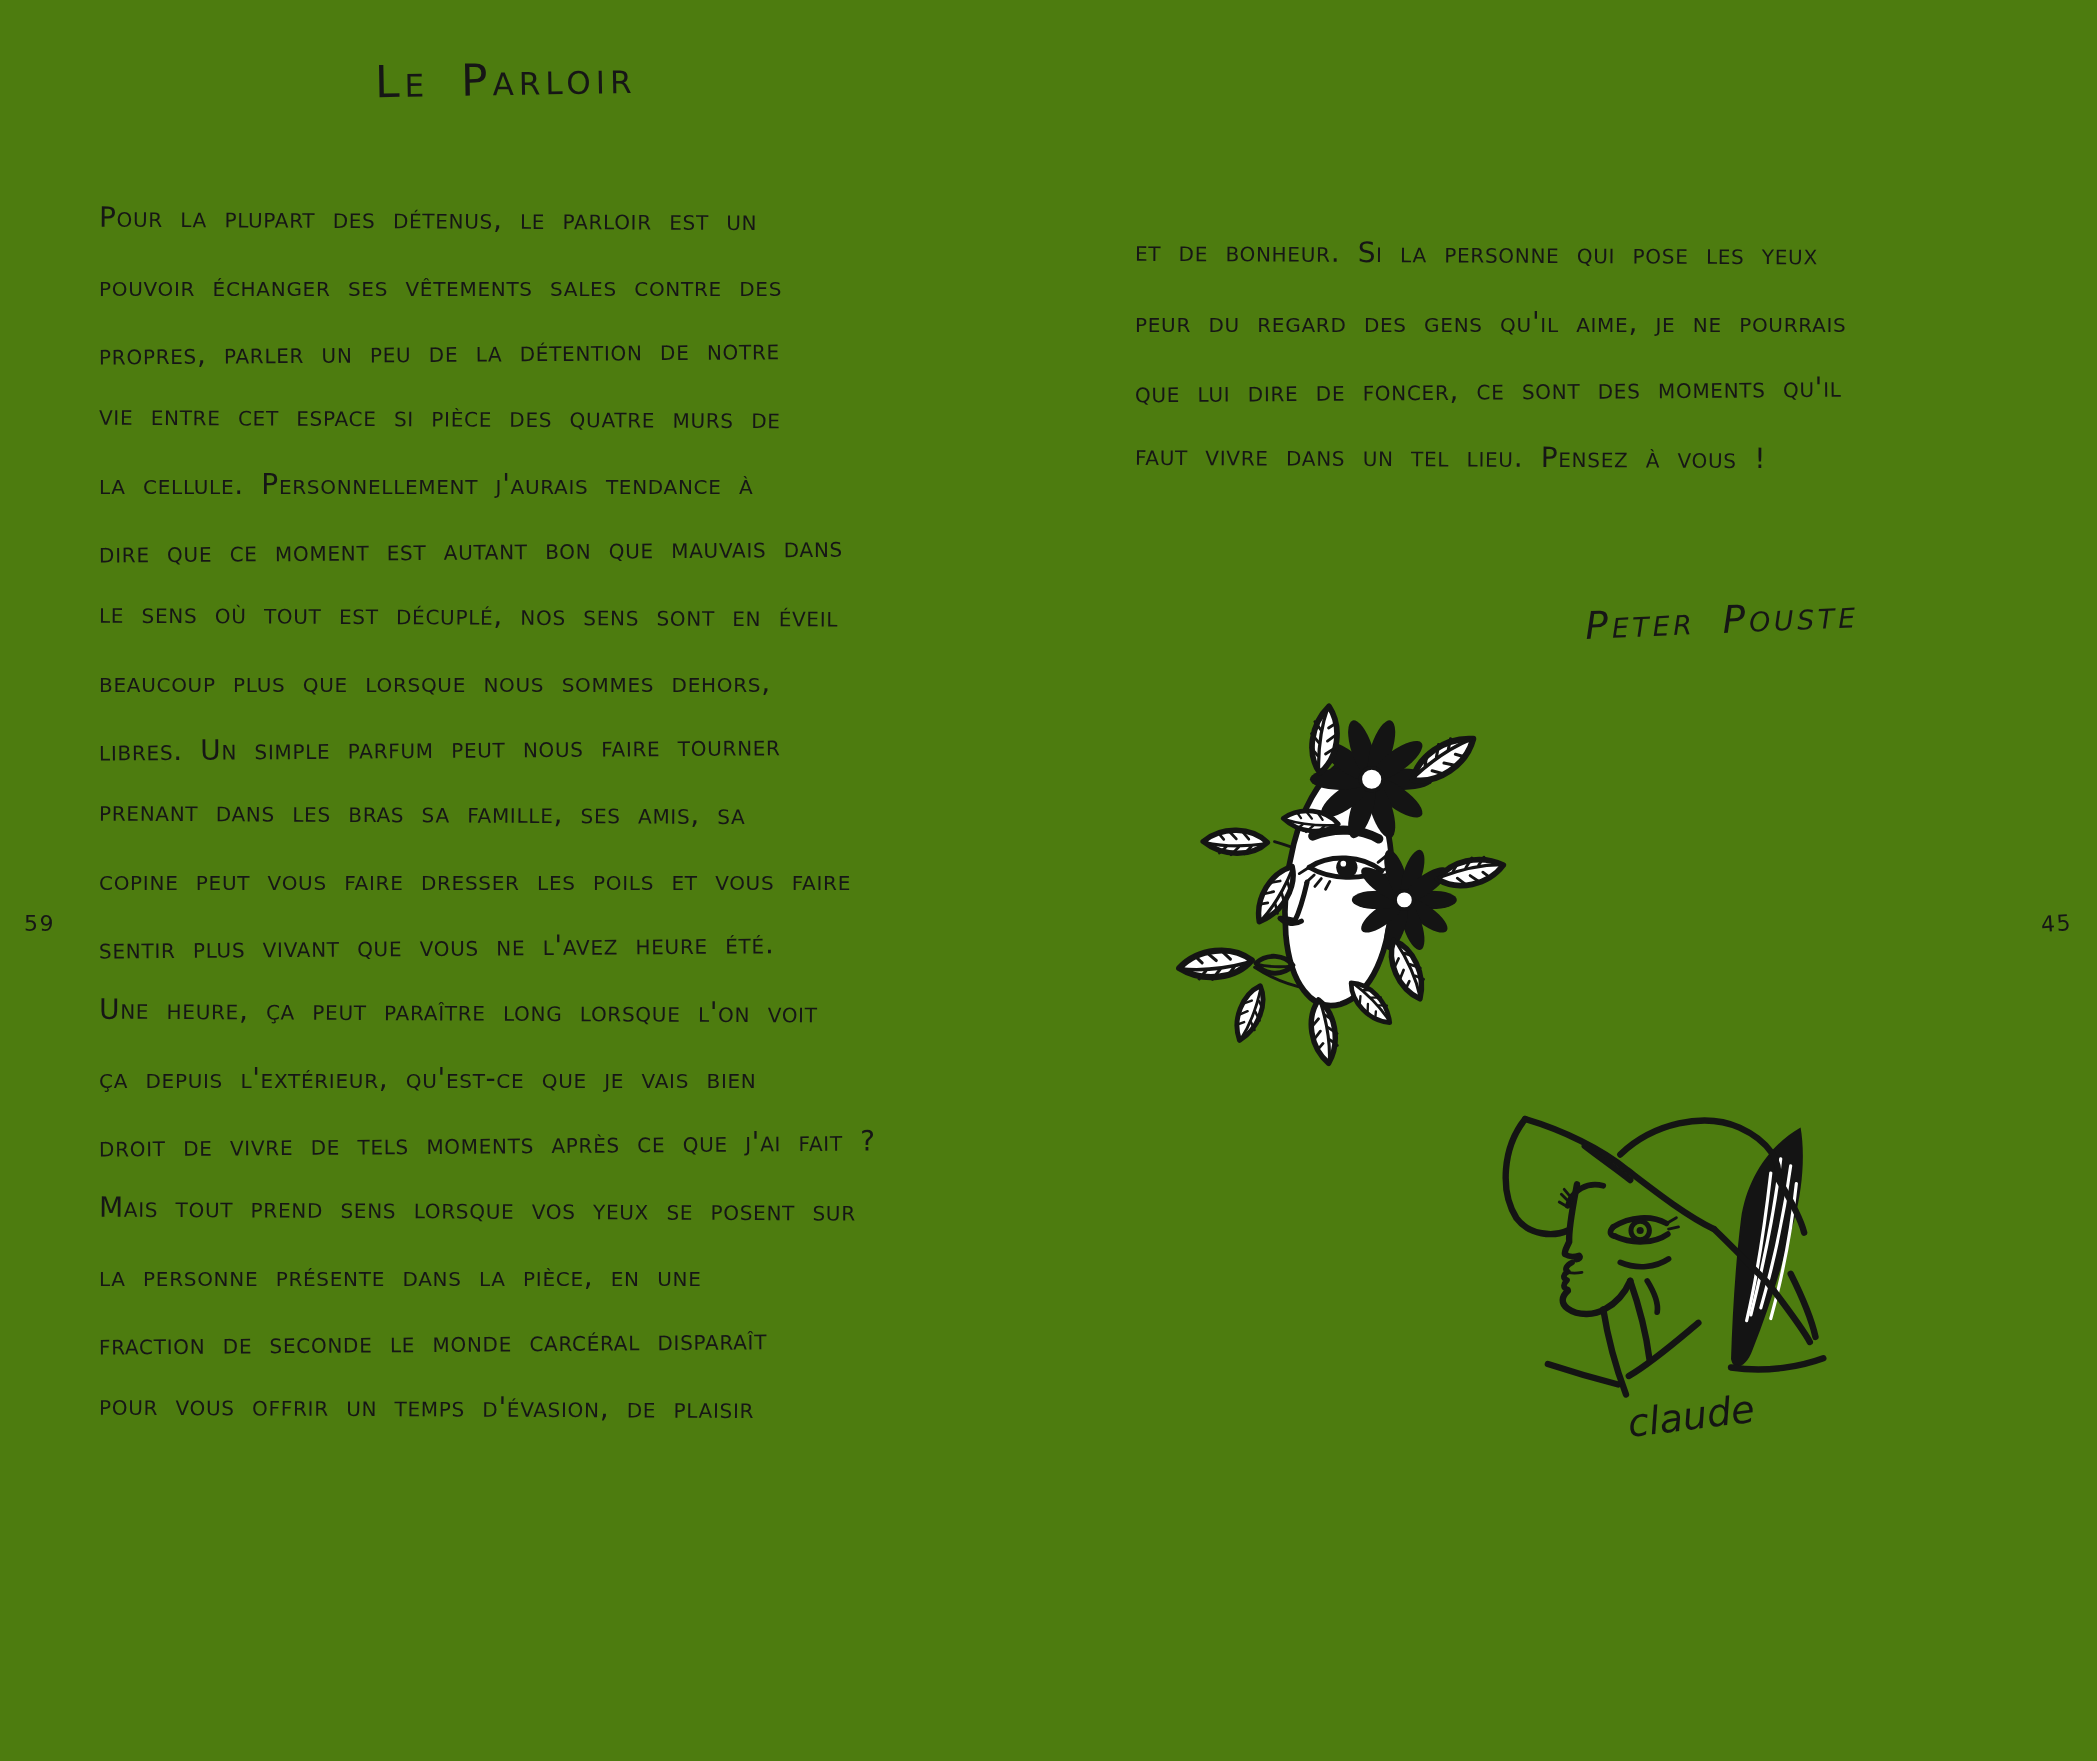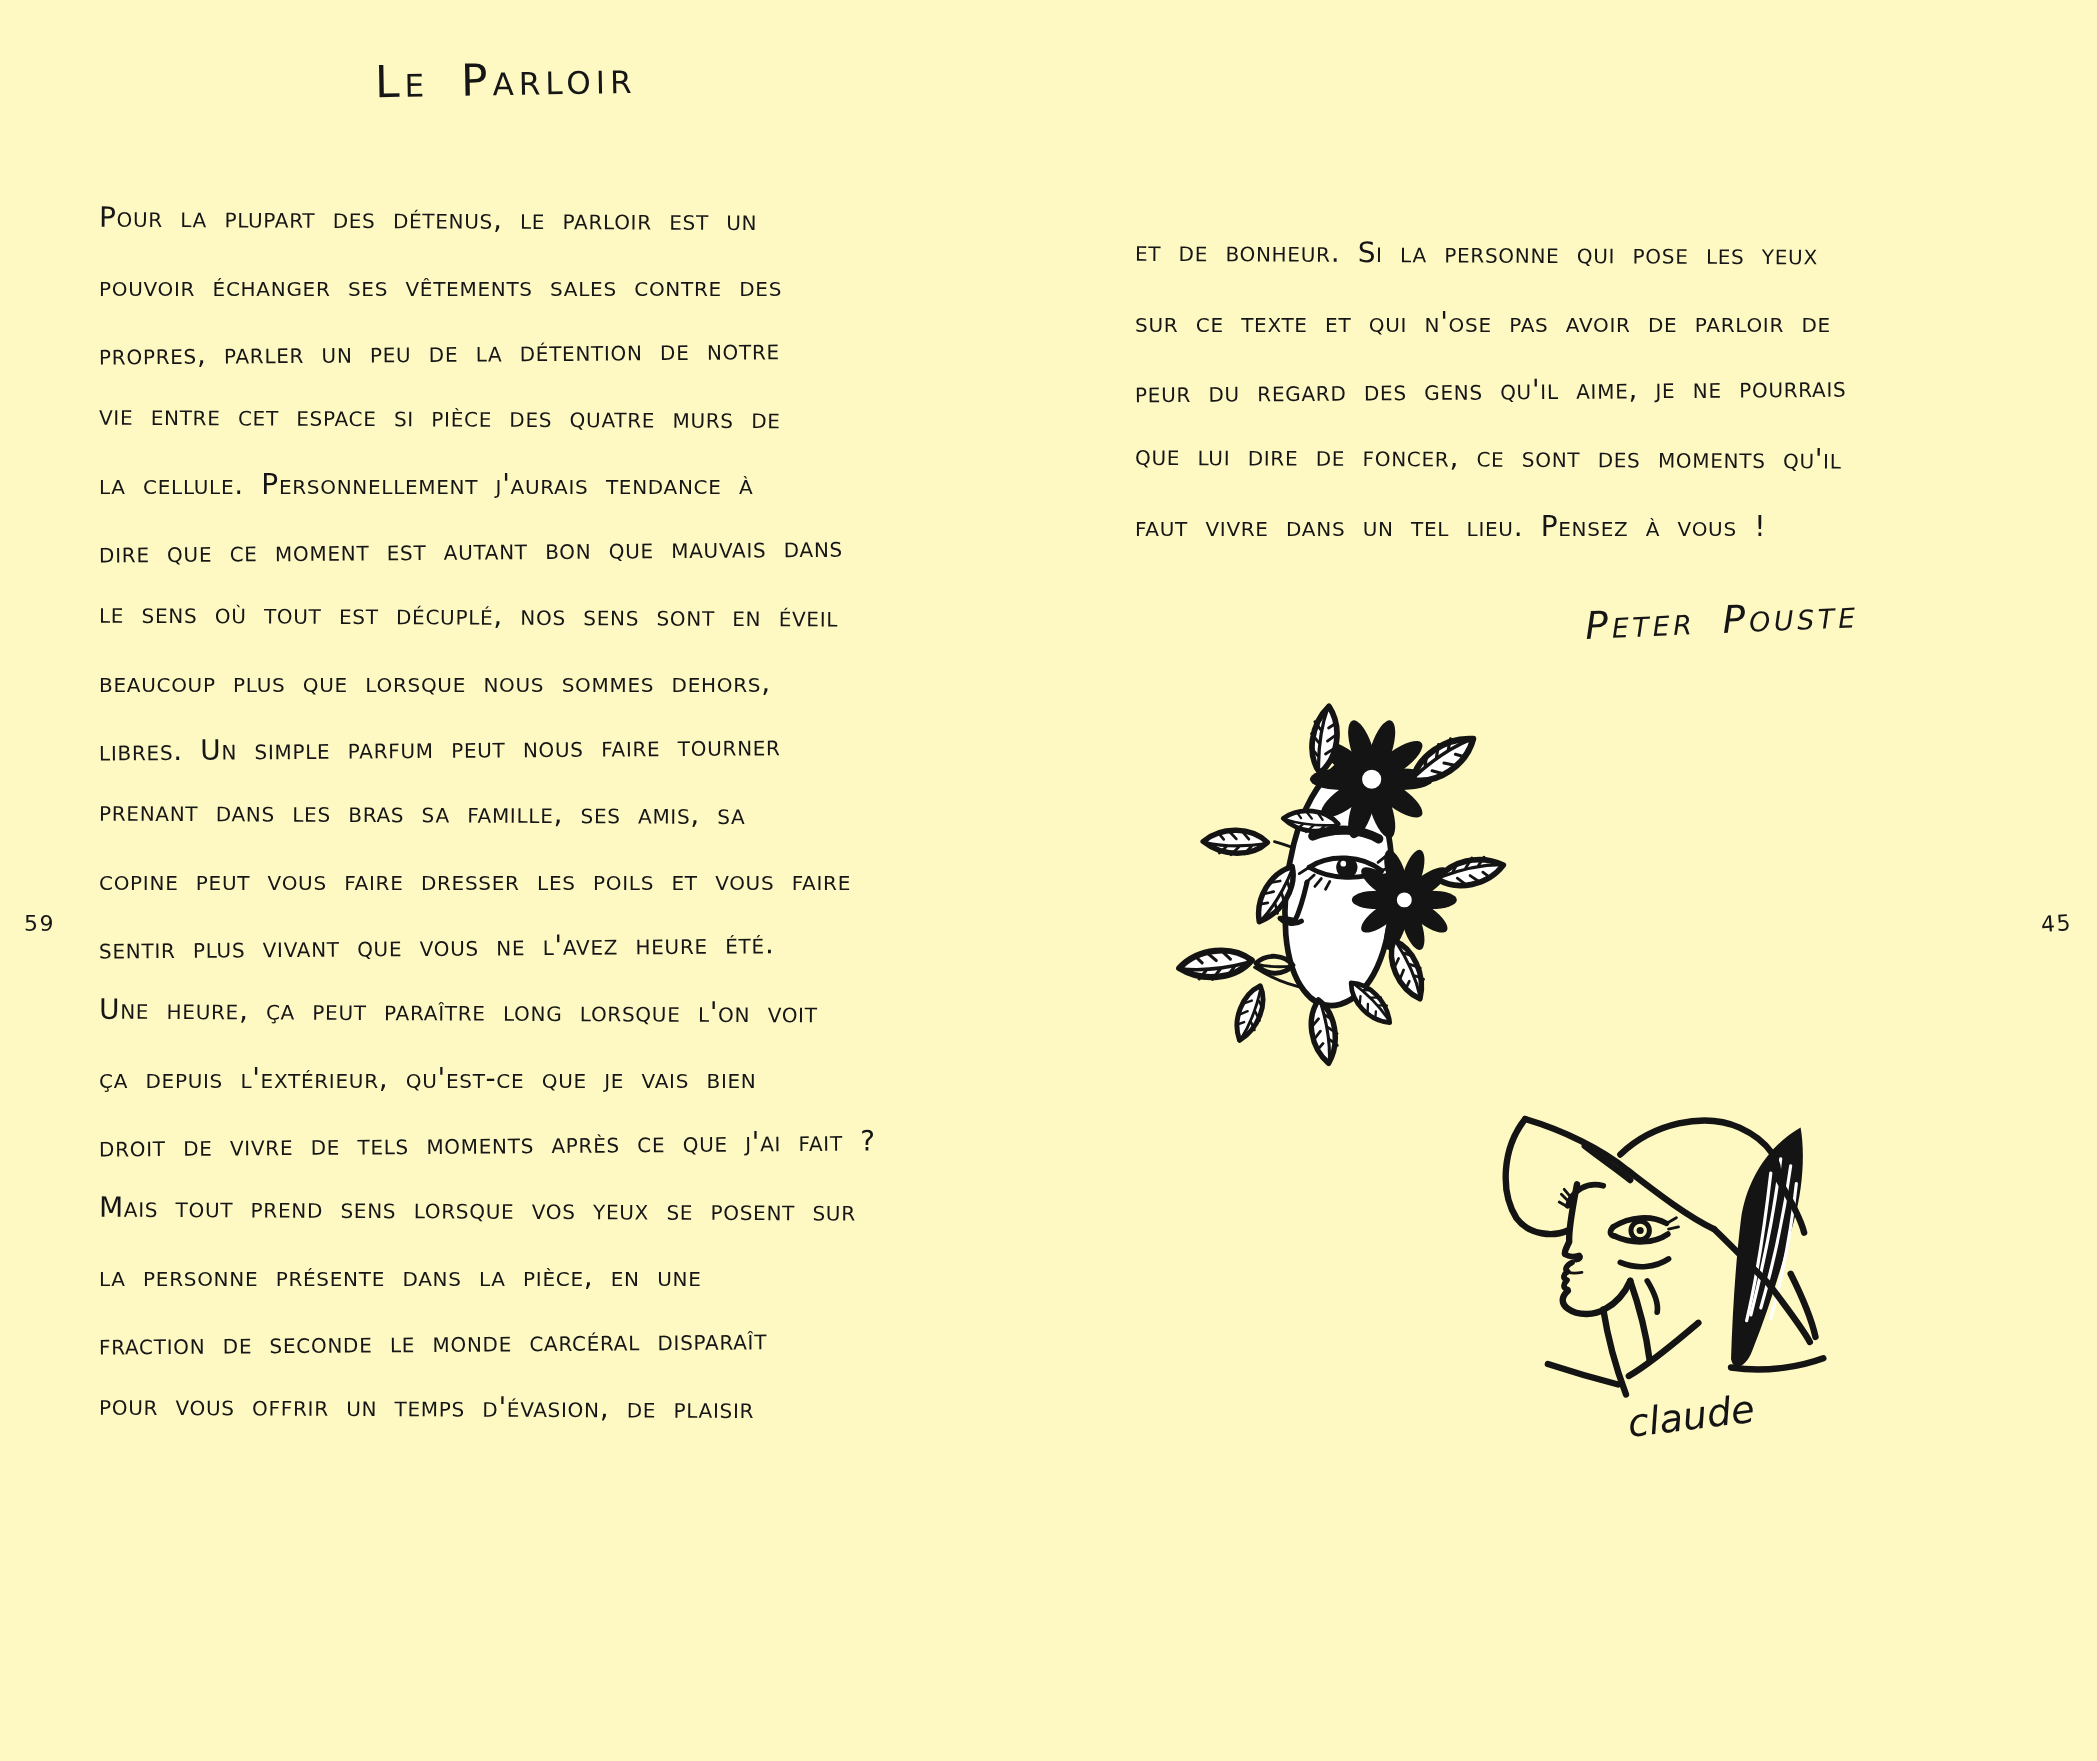--- a/index.html
+++ b/index.html
@@ -1,20 +1,20 @@
 <!DOCTYPE html>
 <html style="font-size:11.4px"><head>
 <meta charset="utf-8">
 <style>
   html, body { margin: 0; padding: 0; background: #e8e8e8; }
   .spread {
     position: relative;
     width: 2097px;
     height: 1761px;
-    background: #fef9c3;
+    background: #4d7c0f;
     overflow: hidden;
     font-family: "DejaVu Sans", sans-serif;
     color: #161616;
   }
   .hand {
     font-variant: small-caps;
     color: #161616;
   }
   .page-title {
     position: absolute;
@@ -102,21 +102,20 @@
     <div class="hand-line">Mais tout prend sens lorsque vos yeux se posent sur</div>
     <div class="hand-line">la personne présente dans la pièce, en une</div>
     <div class="hand-line">fraction de seconde le monde carcéral disparaît</div>
     <div class="hand-line">pour vous offrir un temps d'évasion, de plaisir</div>
   </div>
 
   <div class="page-number num-left hand">59</div>
 
   <div class="text-block right hand">
     <div class="hand-line">et de bonheur.  Si la personne qui pose les yeux</div>
-    <div class="hand-line">sur ce texte et qui n'ose pas avoir de parloir de</div>
     <div class="hand-line">peur du regard des gens qu'il aime, je ne pourrais</div>
     <div class="hand-line">que lui dire de foncer, ce sont des moments qu'il</div>
     <div class="hand-line">faut vivre dans un tel lieu.  Pensez à vous !</div>
   </div>
 
   <div class="author-signature hand">Peter Pouste</div>
 
   <div class="page-number num-right hand">45</div>
 
   <svg id="drawing-flower-face" class="drawing" viewBox="0 0 620 680" xmlns="http://www.w3.org/2000/svg">

